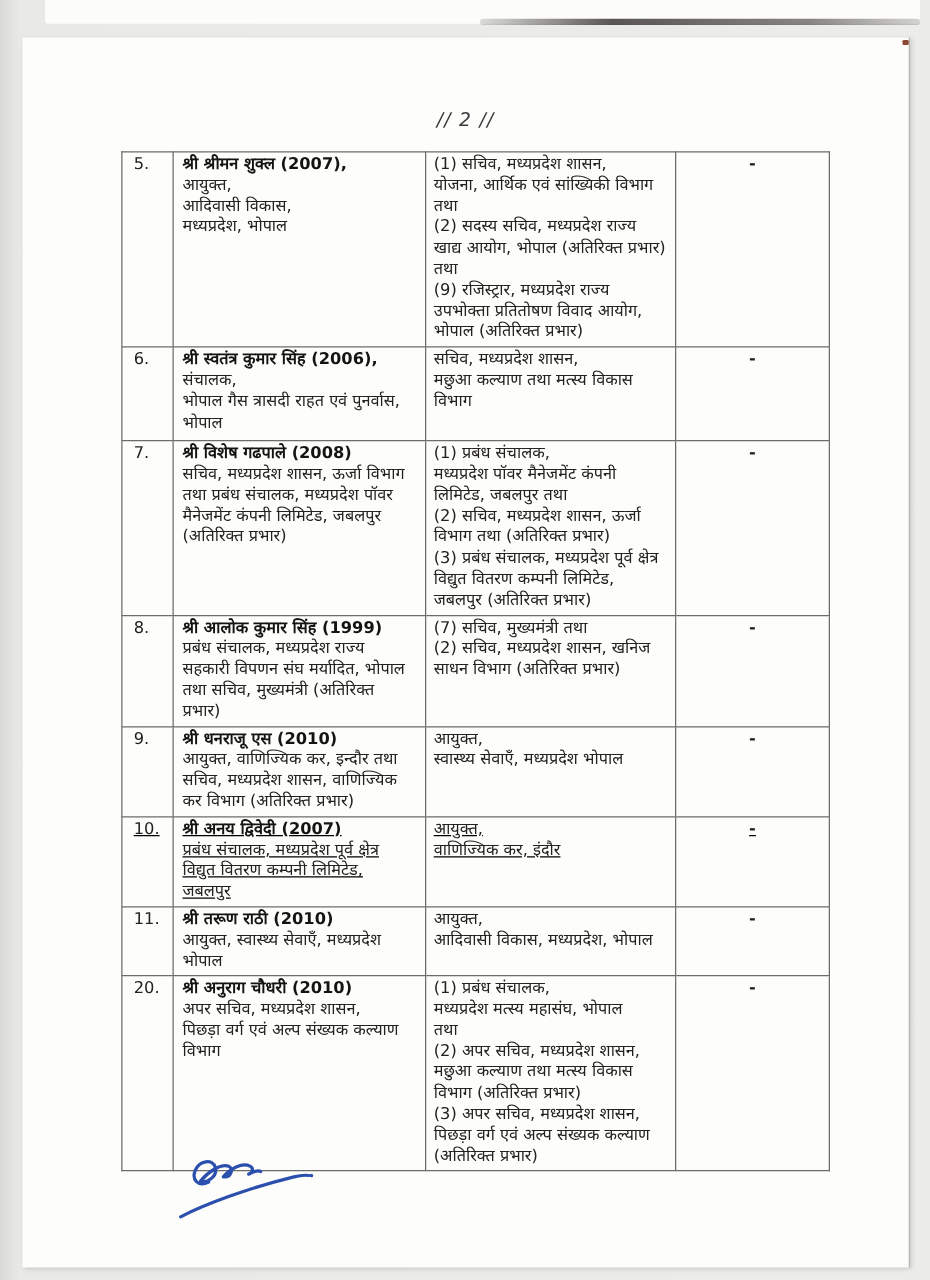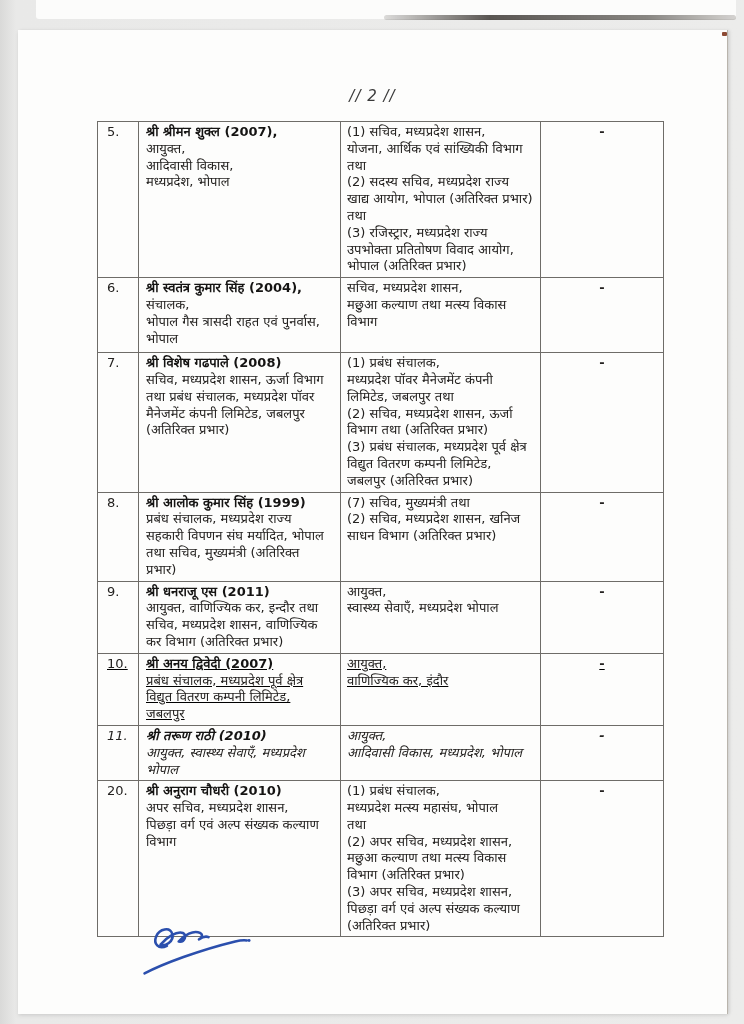--- a/index.html
+++ b/index.html
@@ -101,30 +101,30 @@
 आदिवासी विकास,
 मध्यप्रदेश, भोपाल</span>
           </td>
           <td class="post">
             <span class="multiline">(1) सचिव, मध्यप्रदेश शासन,
 योजना, आर्थिक एवं सांख्यिकी विभाग
 तथा
 (2) सदस्य सचिव, मध्यप्रदेश राज्य
 खाद्य आयोग, भोपाल (अतिरिक्त प्रभार)
 तथा
-(3) रजिस्ट्रार, मध्यप्रदेश राज्य
+(9) रजिस्ट्रार, मध्यप्रदेश राज्य
 उपभोक्ता प्रतितोषण विवाद आयोग,
 भोपाल (अतिरिक्त प्रभार)</span>
           </td>
           <td class="remark">-</td>
         </tr>
         <tr style="height:75px;">
           <td class="serial">6.</td>
           <td class="name">
-            <span class="name-title">श्री स्वतंत्र कुमार सिंह (2004),</span>
+            <span class="name-title">श्री स्वतंत्र कुमार सिंह (2006),</span>
             <span class="multiline">संचालक,
 भोपाल गैस त्रासदी राहत एवं पुनर्वास,
 भोपाल</span>
           </td>
           <td class="post">
             <span class="multiline">सचिव, मध्यप्रदेश शासन,
 मछुआ कल्याण तथा मत्स्य विकास
 विभाग</span>
           </td>
           <td class="remark">-</td>
@@ -162,21 +162,21 @@
           <td class="post">
             <span class="multiline">(7) सचिव, मुख्यमंत्री तथा
 (2) सचिव, मध्यप्रदेश शासन, खनिज
 साधन विभाग (अतिरिक्त प्रभार)</span>
           </td>
           <td class="remark">-</td>
         </tr>
         <tr style="height:65px;">
           <td class="serial">9.</td>
           <td class="name">
-            <span class="name-title">श्री धनराजू एस (2011)</span>
+            <span class="name-title">श्री धनराजू एस (2010)</span>
             <span class="multiline">आयुक्त, वाणिज्यिक कर, इन्दौर तथा
 सचिव, मध्यप्रदेश शासन, वाणिज्यिक
 कर विभाग (अतिरिक्त प्रभार)</span>
           </td>
           <td class="post">
             <span class="multiline">आयुक्त,
 स्वास्थ्य सेवाएँ, मध्यप्रदेश भोपाल</span>
           </td>
           <td class="remark">-</td>
         </tr>
@@ -187,21 +187,21 @@
             <span class="multiline">प्रबंध संचालक, मध्यप्रदेश पूर्व क्षेत्र
 विद्युत वितरण कम्पनी लिमिटेड,
 जबलपुर</span>
           </td>
           <td class="post">
             <span class="multiline">आयुक्त,
 वाणिज्यिक कर, इंदौर</span>
           </td>
           <td class="remark">-</td>
         </tr>
-        <tr style="height:51px;font-style:italic;">
+        <tr style="height:51px;">
           <td class="serial">11.</td>
           <td class="name">
             <span class="name-title">श्री तरूण राठी (2010)</span>
             <span class="multiline">आयुक्त, स्वास्थ्य सेवाएँ, मध्यप्रदेश
 भोपाल</span>
           </td>
           <td class="post">
             <span class="multiline">आयुक्त,
 आदिवासी विकास, मध्यप्रदेश, भोपाल</span>
           </td>

